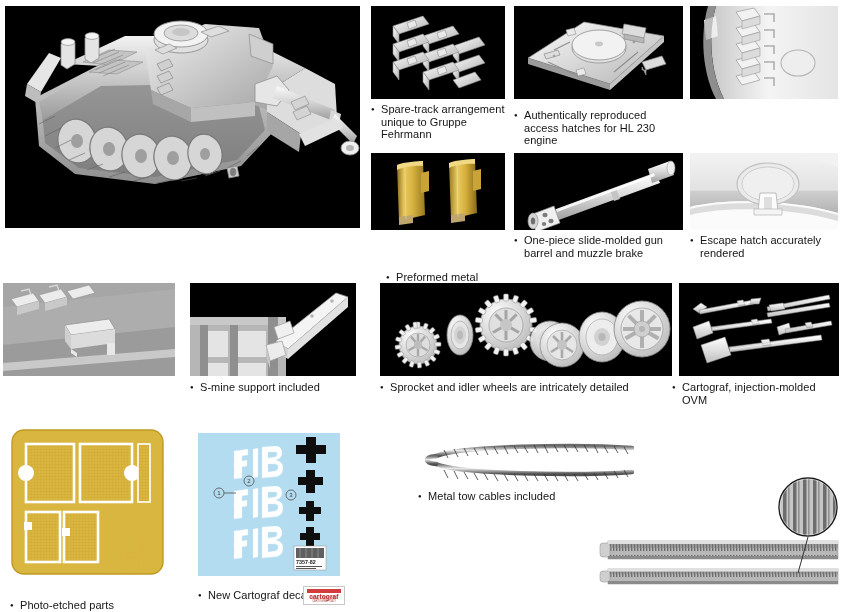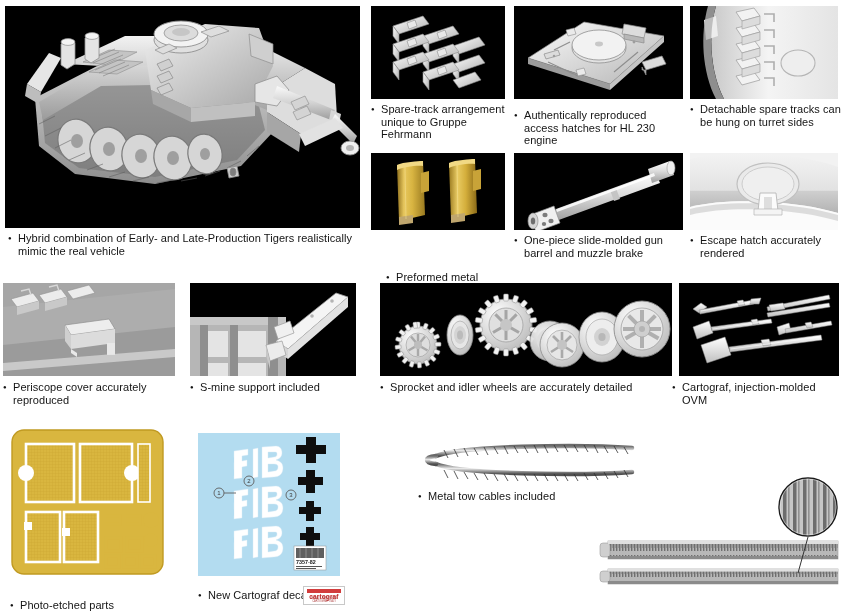--- a/index.html
+++ b/index.html
@@ -198,21 +198,20 @@
         <path d="M286 96 L300 90 L304 98 L290 104 Z"></path>
         <path d="M288 106 L302 100 L306 108 L292 114 Z"></path>
       </g>
 
       <g fill="#dedede" stroke="#8e8e8e" stroke-width=".7">
         <path d="M150 44 L164 38 L172 42 L158 48 Z"></path>
         <path d="M196 26 L214 20 L224 25 L206 31 Z"></path>
       </g>
     </svg>
   </div>
-  <div class="caption" style="left:8px;top:232px;width:345px;">Hybrid combination of Early- and Late-Production Tigers realistically mimic the real vehicle</div>
 
   <div class="photo" style="left:371px;top:6px;width:134px;height:93px;">
     <svg class="sprite" viewBox="0 0 134 93">
       <rect width="134" height="93" fill="#000"></rect>
       <defs>
         <linearGradient id="lnk" x1="0" y1="0" x2="1" y2="1">
           <stop offset="0" stop-color="#ffffff"></stop>
             <stop offset="1" stop-color="#b0b0b0"></stop>
         </linearGradient>
       </defs>
@@ -333,21 +332,20 @@
         <path d="M74 8 L84 8 L84 16"></path>
         <path d="M74 24 L84 24 L84 32"></path>
         <path d="M74 40 L84 40 L84 48"></path>
         <path d="M74 56 L84 56 L84 64"></path>
         <path d="M74 72 L84 72 L84 80"></path>
       </g>
 
       <path d="M26 0 C18 28 20 66 34 93 L26 93 C12 66 10 28 18 0 Z" fill="#b1b1b1" opacity=".8"></path>
     </svg>
   </div>
-  <div class="caption" style="left:690px;top:103px;width:152px;">Detachable spare tracks can be hung on turret sides</div>
 
   <div class="photo" style="left:371px;top:153px;width:134px;height:77px;">
     <svg class="sprite" viewBox="0 0 134 77">
       <rect width="134" height="77" fill="#000"></rect>
       <defs>
         <linearGradient id="brass1" x1="0" y1="0" x2="1" y2="0">
           <stop offset="0" stop-color="#8f6f1b"></stop>
             <stop offset=".25" stop-color="#e8c85f"></stop>
           <stop offset=".55" stop-color="#d8b441"></stop>
             <stop offset="1" stop-color="#9a7a20"></stop>
@@ -462,21 +460,20 @@
         <path d="M42 20 L64 14 L64 22 L42 28 Z"></path>
       </g>
       <g fill="none" stroke="#d8d8d8" stroke-width="1.4">
         <path d="M18 8 L26 6 L28 12"></path>
         <path d="M46 4 L54 2 L56 8"></path>
       </g>
 
       <path d="M0 80 L172 66 L172 74 L0 88 Z" fill="#e2e2e2" opacity=".65"></path>
     </svg>
   </div>
-  <div class="caption" style="left:3px;top:381px;width:180px;">Periscope cover accurately reproduced</div>
 
   <div class="photo" style="left:190px;top:283px;width:166px;height:93px;">
     <svg class="sprite" viewBox="0 0 166 93">
       <rect width="166" height="93" fill="#000"></rect>
 
       <path d="M0 34 L96 34 L96 93 L0 93 Z" fill="#b6b6b6"></path>
       <path d="M0 34 L96 34 L96 42 L0 42 Z" fill="#c8c8c8"></path>
 
       <g fill="#8f8f8f">
         <rect x="10" y="42" width="8" height="51"></rect>
@@ -639,21 +636,21 @@
             <path d="M0 0 L-13.4 -13.4"></path>
             <path d="M0 0 L0 19"></path>
           <path d="M0 0 L19 0"></path>
             <path d="M0 0 L-19 0"></path>
         </g>
         <circle r="8" fill="#cfcfcf" stroke="#9e9e9e" stroke-width=".6"></circle>
         <circle r="3" fill="#b4b4b4"></circle>
       </g>
     </svg>
   </div>
-  <div class="caption" style="left:380px;top:381px;width:300px;">Sprocket and idler wheels are accurately detailed</div>
+  <div class="caption" style="left:380px;top:381px;width:300px;">Sprocket and idler wheels are intricately detailed</div>
 
   <div class="photo" style="left:679px;top:283px;width:160px;height:93px;">
     <svg class="sprite" viewBox="0 0 160 93">
       <rect width="160" height="93" fill="#000"></rect>
       <defs>
         <linearGradient id="tool" x1="0" y1="0" x2="0" y2="1">
           <stop offset="0" stop-color="#ffffff"></stop>
             <stop offset="1" stop-color="#c0c0c0"></stop>
         </linearGradient>
       </defs>

